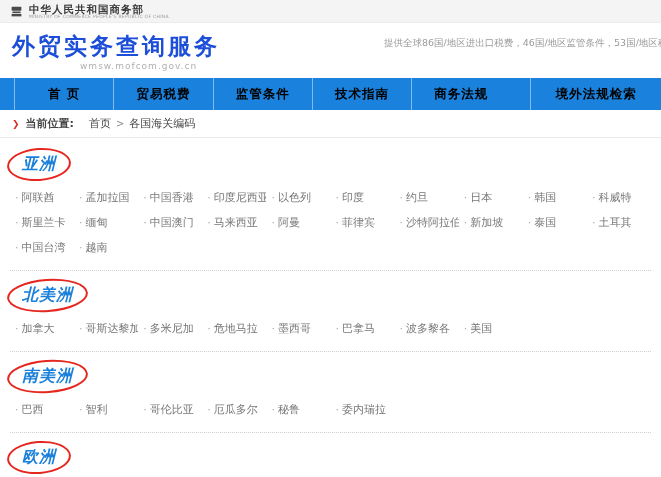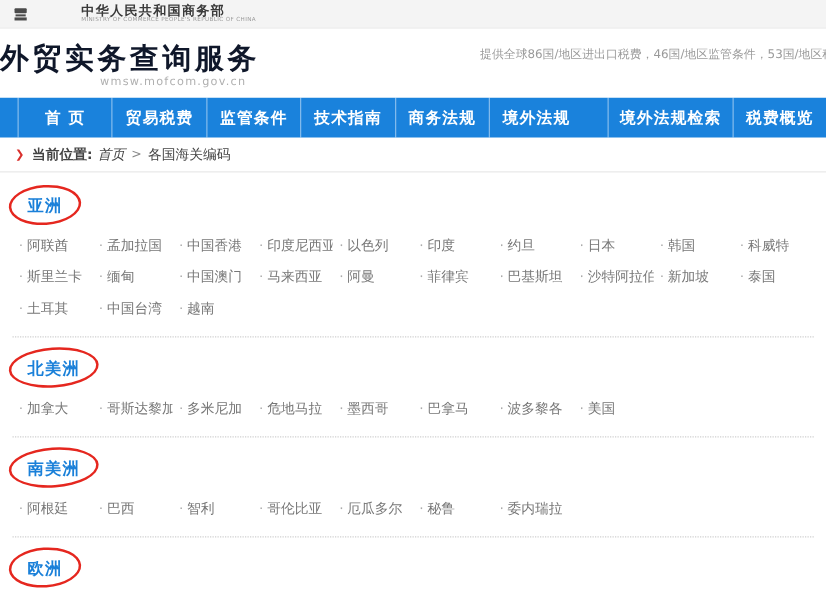--- a/index.html
+++ b/index.html
@@ -1,55 +1,55 @@
 <!DOCTYPE html>
 <html><head>
 <meta charset="utf-8">
 <style>
   * { margin:0; padding:0; box-sizing:border-box; }
   html,body { width:661px; height:477px; overflow:hidden; background:#fff;
     font-family:"DejaVu Sans","Liberation Sans",sans-serif; }
 
   
   .top-strip { height:23px; background:#f4f4f4; border-bottom:1px solid #ececec;
-    display:flex; align-items:center; padding-left:10px;gap:36px; }
+    display:flex; align-items:center; padding-left:10px; }
   .emblem { width:13px; height:13px; margin-right:6px; color:#4a4a4a; flex:0 0 auto; }
   .ministry-block { line-height:1.05; padding-top:2px; }
   .ministry-cn { font-size:10.5px; font-weight:bold; color:#3a3a3a; letter-spacing:1px; }
   .ministry-en { font-size:4.5px; color:#9b9b9b; letter-spacing:.3px; }
 
   
   .site-header { position:relative; height:55px; background:#fff; }
-  .site-title { position:absolute; left:0; top:8px; font-size:23px; font-weight:bold;
-    color:#0f172a; letter-spacing:3px; text-decoration:none; }
+  .site-title { position:absolute; left:12px; top:8px; font-size:23px; font-weight:bold;
+    color:#1d4ed8; letter-spacing:3px; text-decoration:none; }
   .site-url { position:absolute; left:80px; top:38px; font-size:9px; color:#b0b0b0; letter-spacing:1px; }
   .tagline { position:absolute; left:384px; top:14px; font-size:9.5px; color:#9a9a9a; white-space:nowrap; }
 
   
   .main-nav { height:32px; background:#1a82dc; display:flex; }
   .nav-stub { flex:0 0 14px; }
   .nav-tab { flex:1 1 0; display:flex; align-items:center; justify-content:center;
-    color:#ffffff; font-size:12.5px; font-weight:bold; letter-spacing:1px;
+    color:#000000; font-size:12.5px; font-weight:bold; letter-spacing:1px;
     border-left:1px solid rgba(255,255,255,.45); cursor:pointer; text-decoration:none; }
   .nav-tab.wide { flex:1.32 1 0;margin-left:20px; }
 
   
   .breadcrumb { height:28px; display:flex; align-items:center; padding-left:12px;
     border-bottom:1px solid #e9e9e9; font-size:11px; color:#555; }
   .crumb-arrow { color:#d9302c; font-size:9px; margin-right:6px; font-weight:bold; }
-  .crumb-label { font-weight:bold; color:#444; margin-right:4px; }
-  .crumb-link { color:#444; text-decoration:none;font-style:italic; }
+  .crumb-label { font-weight:bold; color:#444; margin-right:15px; }
+  .crumb-link { color:#444; text-decoration:none; }
   .crumb-sep { color:#888; margin:0 5px; font-size:10px; }
   .crumb-current { color:#444; }
 
   
   .content { padding:2px 10px 0 10px; }
   .section { padding:9px 0 10px 0; border-bottom:1px dotted #cfcfcf; }
   .sec-head { position:relative; display:inline-block; margin:2px 0 7px 10px; padding:3px 2px; }
-  .sec-name { position:relative; z-index:2; color:#1a80d9; font-size:13px; font-weight:bold; letter-spacing:1px; }
+  .sec-name { position:relative; z-index:2; color:#1a80d9; font-size:16px; font-weight:bold; letter-spacing:1px;font-style:italic; }
   .ellipse { position:absolute; z-index:1; top:-3px; bottom:-3px; left:-13px; right:-13px;
     border:2px solid #e5271f; border-radius:50%; transform:rotate(-4deg); }
   .country-grid { display:grid; grid-template-columns:repeat(10,1fr); }
   .country { display:block; line-height:25px; font-size:11px; color:#777; text-decoration:none;
     white-space:nowrap; overflow:hidden; padding-left:5px; cursor:pointer; }
   .country .dot { color:#aaa; margin-right:3px; }
 </style>
 </head>
 <body>
 
@@ -72,23 +72,21 @@
 </div>
 
 <div class="main-nav">
   <div class="nav-stub"></div>
 
 <a href="#" class="nav-tab">首 页</a>
     <a href="#" class="nav-tab">贸易税费</a>
     <a href="#" class="nav-tab">监管条件</a>
     <a href="#" class="nav-tab">技术指南</a>
     <a href="#" class="nav-tab">商务法规</a>
-    <a href="#" class="nav-tab">境外法规</a>
     <a href="#" class="nav-tab wide">境外法规检索</a>
-    <a href="#" class="nav-tab">税费概览</a>
   </div>
 
 <div class="breadcrumb">
   <span class="crumb-arrow">❯</span>
   <span class="crumb-label">当前位置:</span>
   <a class="crumb-link" href="#">首页</a>
   <span class="crumb-sep">&gt;</span>
   <span class="crumb-current">各国海关编码</span>
 </div>
 
@@ -104,40 +102,38 @@
         <a href="#" class="country"><span class="dot">·</span><span>约旦</span></a>
         <a href="#" class="country"><span class="dot">·</span><span>日本</span></a>
         <a href="#" class="country"><span class="dot">·</span><span>韩国</span></a>
         <a href="#" class="country"><span class="dot">·</span><span>科威特</span></a>
         <a href="#" class="country"><span class="dot">·</span><span>斯里兰卡</span></a>
         <a href="#" class="country"><span class="dot">·</span><span>缅甸</span></a>
         <a href="#" class="country"><span class="dot">·</span><span>中国澳门</span></a>
         <a href="#" class="country"><span class="dot">·</span><span>马来西亚</span></a>
         <a href="#" class="country"><span class="dot">·</span><span>阿曼</span></a>
         <a href="#" class="country"><span class="dot">·</span><span>菲律宾</span></a>
-        <a href="#" class="country"><span class="dot">·</span><span>巴基斯坦</span></a>
         <a href="#" class="country"><span class="dot">·</span><span>沙特阿拉伯</span></a>
         <a href="#" class="country"><span class="dot">·</span><span>新加坡</span></a>
         <a href="#" class="country"><span class="dot">·</span><span>泰国</span></a>
         <a href="#" class="country"><span class="dot">·</span><span>土耳其</span></a>
         <a href="#" class="country"><span class="dot">·</span><span>中国台湾</span></a>
         <a href="#" class="country"><span class="dot">·</span><span>越南</span></a>
       </div></div>
     <div class="section"><div class="sec-head"><span class="ellipse"></span><span class="sec-name">北美洲</span></div><div class="country-grid">
         <a href="#" class="country"><span class="dot">·</span><span>加拿大</span></a>
         <a href="#" class="country"><span class="dot">·</span><span>哥斯达黎加</span></a>
         <a href="#" class="country"><span class="dot">·</span><span>多米尼加</span></a>
         <a href="#" class="country"><span class="dot">·</span><span>危地马拉</span></a>
         <a href="#" class="country"><span class="dot">·</span><span>墨西哥</span></a>
         <a href="#" class="country"><span class="dot">·</span><span>巴拿马</span></a>
         <a href="#" class="country"><span class="dot">·</span><span>波多黎各</span></a>
         <a href="#" class="country"><span class="dot">·</span><span>美国</span></a>
       </div></div>
     <div class="section"><div class="sec-head"><span class="ellipse"></span><span class="sec-name">南美洲</span></div><div class="country-grid">
-        <a href="#" class="country"><span class="dot">·</span><span>阿根廷</span></a>
         <a href="#" class="country"><span class="dot">·</span><span>巴西</span></a>
         <a href="#" class="country"><span class="dot">·</span><span>智利</span></a>
         <a href="#" class="country"><span class="dot">·</span><span>哥伦比亚</span></a>
         <a href="#" class="country"><span class="dot">·</span><span>厄瓜多尔</span></a>
         <a href="#" class="country"><span class="dot">·</span><span>秘鲁</span></a>
         <a href="#" class="country"><span class="dot">·</span><span>委内瑞拉</span></a>
       </div></div>
     <div class="section"><div class="sec-head"><span class="ellipse"></span><span class="sec-name">欧洲</span></div><div class="country-grid">
         <a href="#" class="country"></a>
         <a href="#" class="country"></a>

